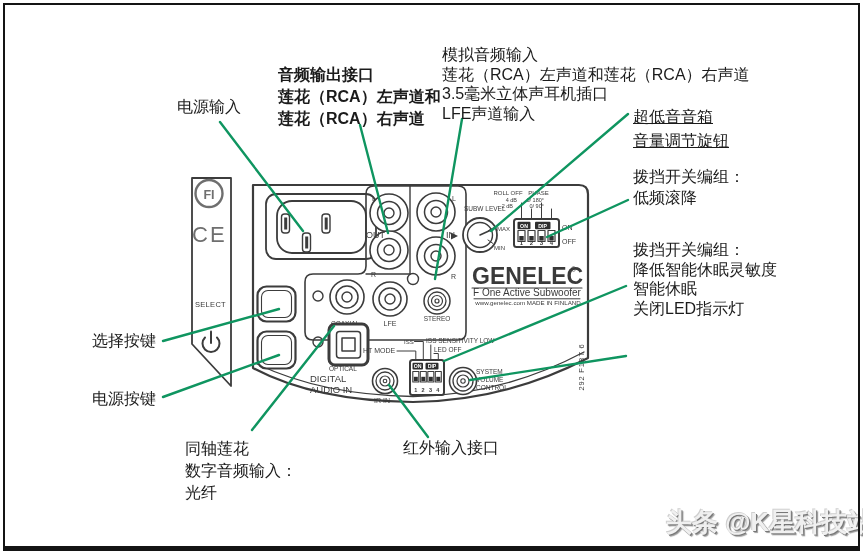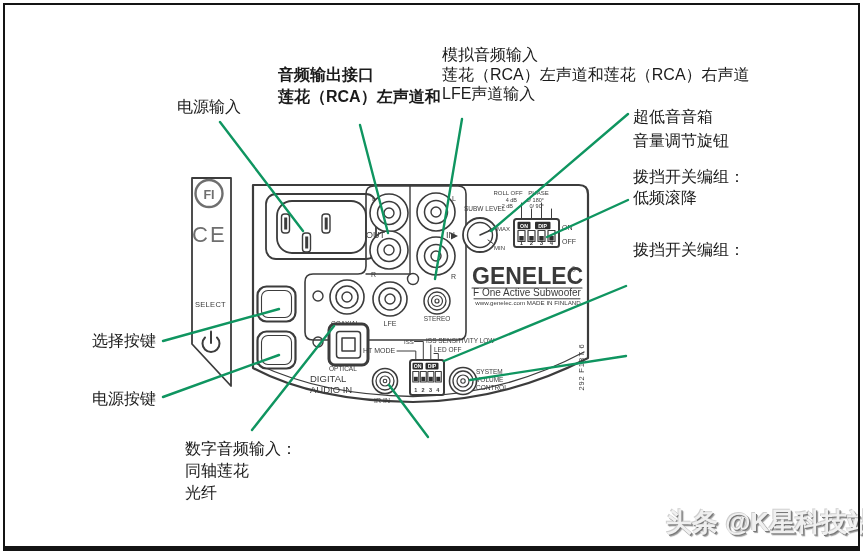--- a/index.html
+++ b/index.html
@@ -253,54 +253,62 @@
     </g>
   </svg>
 
   <div class="ann" style="left:177px;top:97px;">
     <div>电源输入</div>
   </div>
 
   <div class="ann" style="left:278px;top:64px;line-height:22px;font-weight:bold;">
     <div>音频输出接口</div>
     <div>莲花（RCA）左声道和</div>
+    <div>莲花（RCA）右声道</div>
   </div>
 
   <div class="ann" style="left:442px;top:45px;line-height:19.5px;">
     <div>模拟音频输入</div>
     <div>莲花（RCA）左声道和莲花（RCA）右声道</div>
+    <div>3.5毫米立体声耳机插口</div>
     <div>LFE声道输入</div>
   </div>
 
-  <div class="ann" style="left:633px;top:105px;line-height:24px;">
+  <div class="ann" style="left:633px;top:105px;line-height:24px;text-decoration:underline;">
     <div>超低音音箱</div>
     <div>音量调节旋钮</div>
   </div>
 
   <div class="ann" style="left:633px;top:166px;line-height:21px;">
     <div>拨挡开关编组：</div>
     <div>低频滚降</div>
   </div>
 
   <div class="ann" style="left:633px;top:240px;line-height:19.5px;">
     <div>拨挡开关编组：</div>
+    <div>降低智能休眠灵敏度</div>
+    <div>智能休眠</div>
+    <div>关闭LED指示灯</div>
   </div>
 
 
   <div class="ann" style="left:92px;top:331px;">
     <div>选择按键</div>
   </div>
 
   <div class="ann" style="left:92px;top:389px;">
     <div>电源按键</div>
   </div>
 
   <div class="ann" style="left:185px;top:438px;line-height:22px;">
+    <div>同轴莲花</div>
     <div>数字音频输入：</div>
-    <div>同轴莲花</div>
     <div>光纤</div>
   </div>
 
+  <div class="ann" style="left:403px;top:438px;">
+    <div>红外输入接口</div>
+  </div>
 
   <div class="watermark">头条 @K星科技站</div>
 
   <div class="frame"></div>
 </div>
 
 </body></html>

